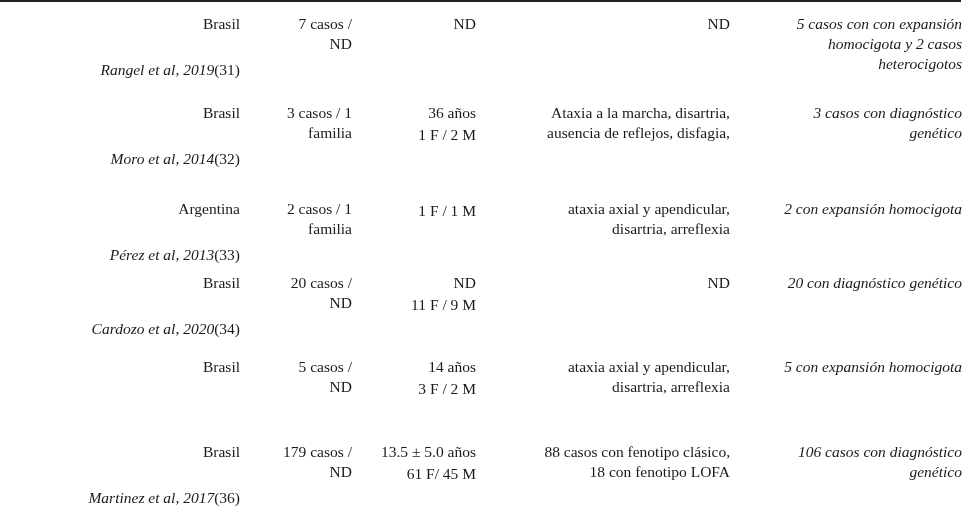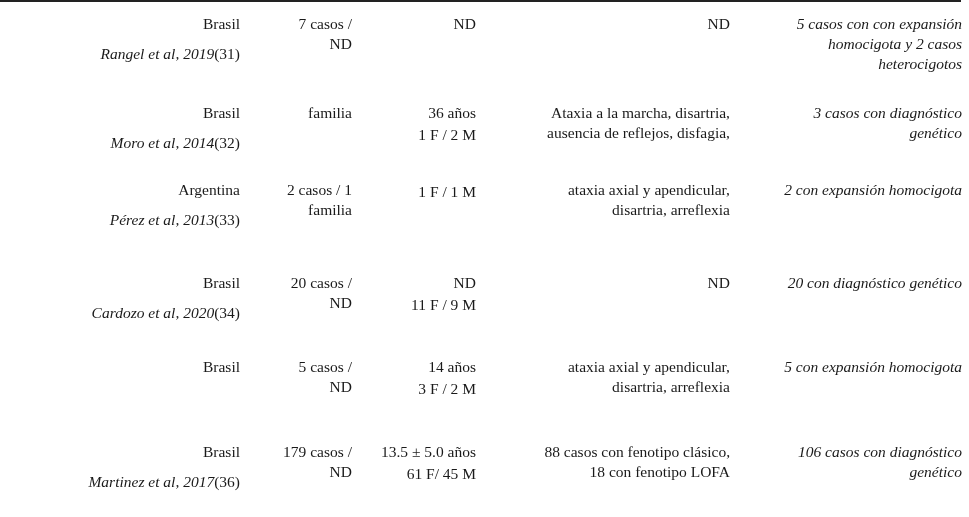--- a/index.html
+++ b/index.html
@@ -47,21 +47,21 @@
     .c-age     { left: 352px; width: 124px; }
     .c-clin    { left: 476px; width: 254px; }
     .c-gen     { left: 730px; width: 232px; font-style: italic; }
 
     .line {
       display: block;
       white-space: nowrap;
     }
     .ref-line {
       display: block;
-      margin-top: 10px;
+      margin-top: 26px;
       white-space: nowrap;
     }
     .ref-italic { font-style: italic; }
     .age-sex {
       display: block;
       margin-top: 2px;
     }
   </style>
 </head>
 <body>
@@ -91,37 +91,38 @@
       <span class="line">heterocigotos</span>
     </div>
   </div>
 
   <div class="row" style="top:103px;">
     <div class="cell c-country">
       <span class="line">Brasil</span>
       <span class="ref-line"><span class="ref-italic">Moro et al, 2014</span><span>(32)</span></span>
     </div>
     <div class="cell c-cases">
+      <span class="line">3 casos / 1</span>
       <span class="line">familia</span>
     </div>
     <div class="cell c-age">
       <span class="line">36 años</span>
       <span class="age-sex">1 F / 2 M</span>
     </div>
     <div class="cell c-clin">
       <span class="line">Ataxia a la marcha, disartria,</span>
       <span class="line">ausencia de reflejos, disfagia,</span>
     </div>
     <div class="cell c-gen">
       <span class="line">3 casos con diagnóstico</span>
       <span class="line">genético</span>
     </div>
   </div>
 
-  <div class="row" style="top:180px;">
+  <div class="row" style="top:199px;">
     <div class="cell c-country">
       <span class="line">Argentina</span>
       <span class="ref-line"><span class="ref-italic">Pérez et al, 2013</span><span>(33)</span></span>
     </div>
     <div class="cell c-cases">
       <span class="line">2 casos / 1</span>
       <span class="line">familia</span>
     </div>
     <div class="cell c-age">
       <span class="age-sex">1 F / 1 M</span>

